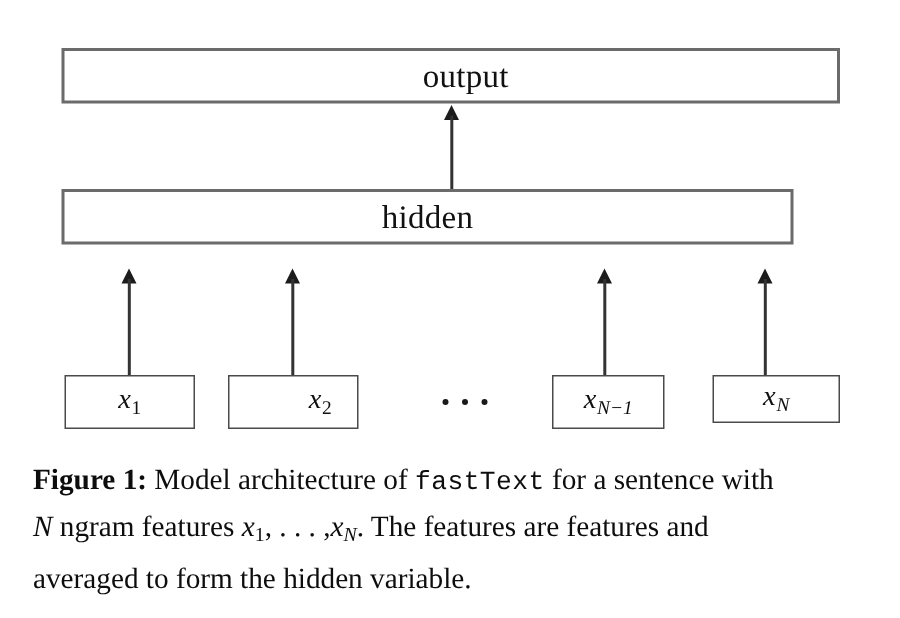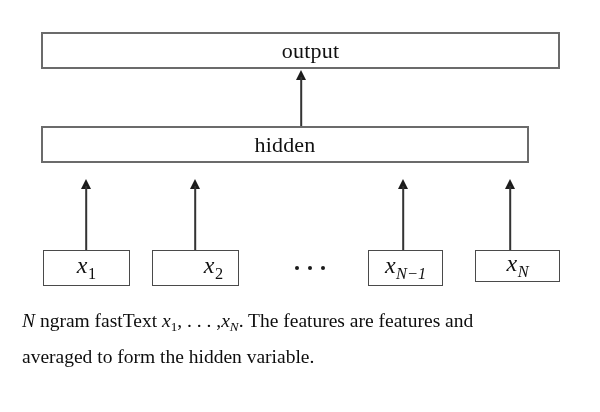--- a/index.html
+++ b/index.html
@@ -49,21 +49,21 @@
   }
   #input-box-0 { left: 43px;  top: 250px; width: 87px;  height: 36px; }
   #input-box-1 { left: 152px; top: 250px; width: 87px;  height: 36px; padding-left: 36px; }
   #input-box-2 { left: 368px; top: 250px; width: 75px;  height: 36px; }
   #input-box-3 { left: 475px; top: 250px; width: 85px;  height: 32px; }
 
   
   .mathvar {
     font-family: "Liberation Serif", "DejaVu Serif", serif;
     font-style: italic;
-    font-size: 24px;
+    font-size: 19px;
     color: #111111;
     white-space: nowrap;
   }
   .mathvar sub {
     font-size: 0.68em;
     font-style: normal;
     vertical-align: -0.32em;
     margin-left: 0.5px;
   }
   .mathvar sub.ital { font-style: italic; }
@@ -209,19 +209,20 @@
       <span class="mathvar"><span>x</span><sub class="ital">N−1</sub></span>
     </div>
 
     <div class="input-box" id="input-box-3">
       <span class="mathvar"><span>x</span><sub class="ital">N</sub></span>
     </div>
 
   </div>
 
   <div id="caption">
-
-    <span class="capline"><span class="mv">N</span><span> ngram fastText </span><span class="mv"><span>x</span><sub>1</sub></span><span>, . . . ,</span><span class="mv"><span>x</span><sub class="ital">N</sub></span><span>. The features are features and</span></span>
+    <span class="capline"><span class="fig-label">Figure 1:</span><span> Model architecture of </span><span class="mono">fastText</span><span> for a sentence with</span></span>
+
+    <span class="capline"><span class="mv">N</span><span> ngram features </span><span class="mv"><span>x</span><sub>1</sub></span><span>, . . . ,</span><span class="mv"><span>x</span><sub class="ital">N</sub></span><span>. The features are features and</span></span>
 
     <span class="capline">averaged to form the hidden variable.</span>
   </div>
 
 </div>
 
 </body></html>

